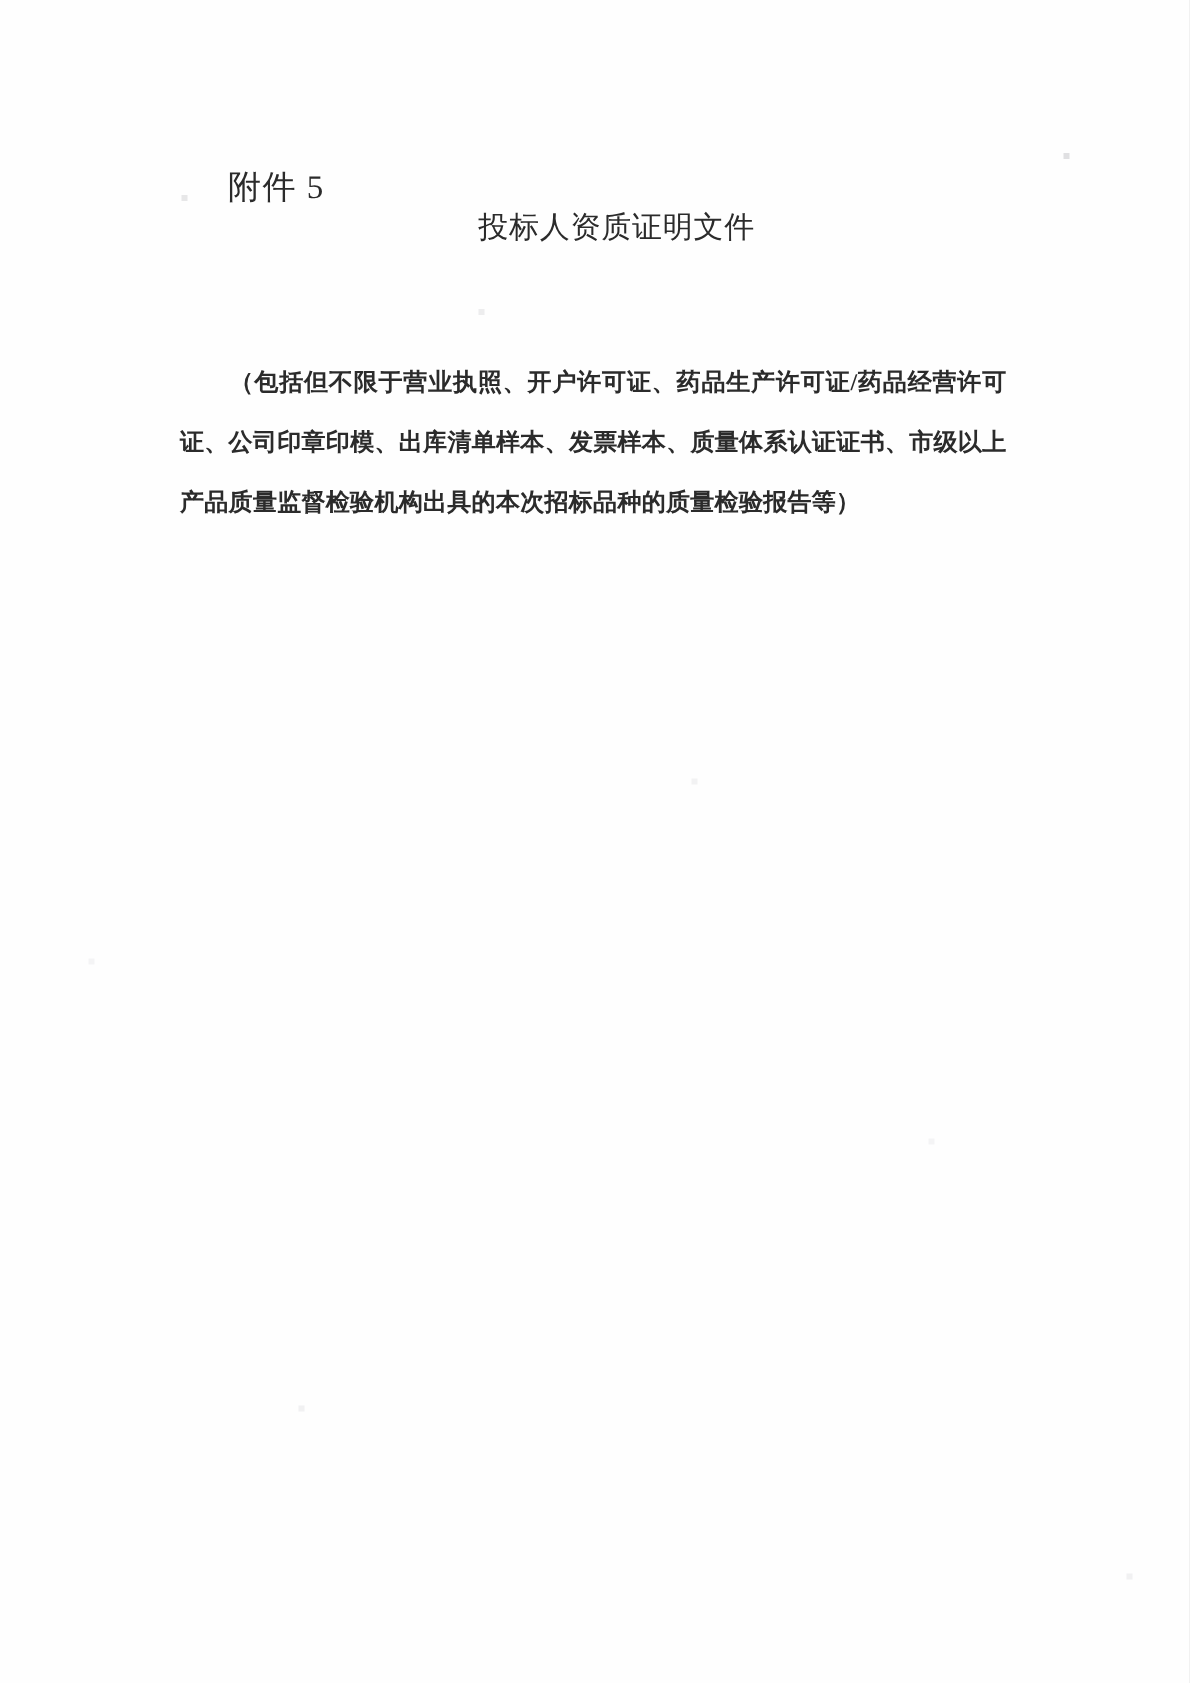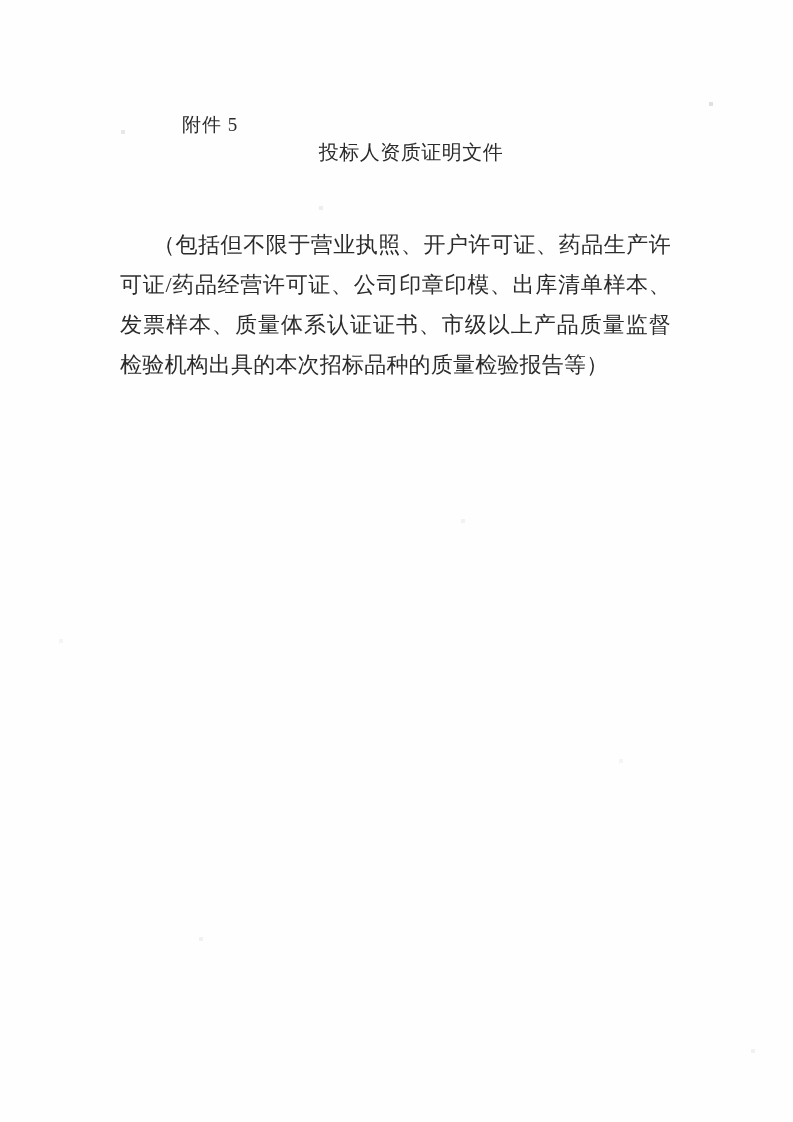--- a/index.html
+++ b/index.html
@@ -14,49 +14,49 @@
     margin: 0 auto;
     background: #fefefe;
     overflow: hidden;
     font-family: "Liberation Serif", serif;
     color: #2b2b2b;
   }
   .attachment-label {
     position: absolute;
     left: 152px;
     top: 112px;
-    font-size: 19px;
+    font-size: 22px;
     line-height: 26px;
     letter-spacing: 1px;
     white-space: pre;
-    margin-left: 30px;
   }
   .doc-title {
     position: absolute;
     left: 136px;
     top: 137px;
     width: 550px;
     text-align: center;
     font-size: 20px;
     line-height: 30px;
     letter-spacing: 0.5px;
     font-weight: normal;
     margin: 0;
   }
   .body-paragraph {
     position: absolute;
     left: 120px;
-    top: 225px;
+    top: 236px;
     width: 551px;
     margin: 0;
-    font-size: 22px;
+    font-size: 16px;
     line-height: 40px;
     text-align: justify;
     text-indent: 33px;
     letter-spacing: 0.2px;
+    font-weight: bold;
   }
   
   .scan-speckles {
     position: absolute;
     left: 0; top: 0;
     width: 2px; height: 2px;
     background: transparent;
     box-shadow:
       710px 103px 0 1px rgba(90,90,100,0.18),
       122px 131px 0 1px rgba(90,90,100,0.14),

